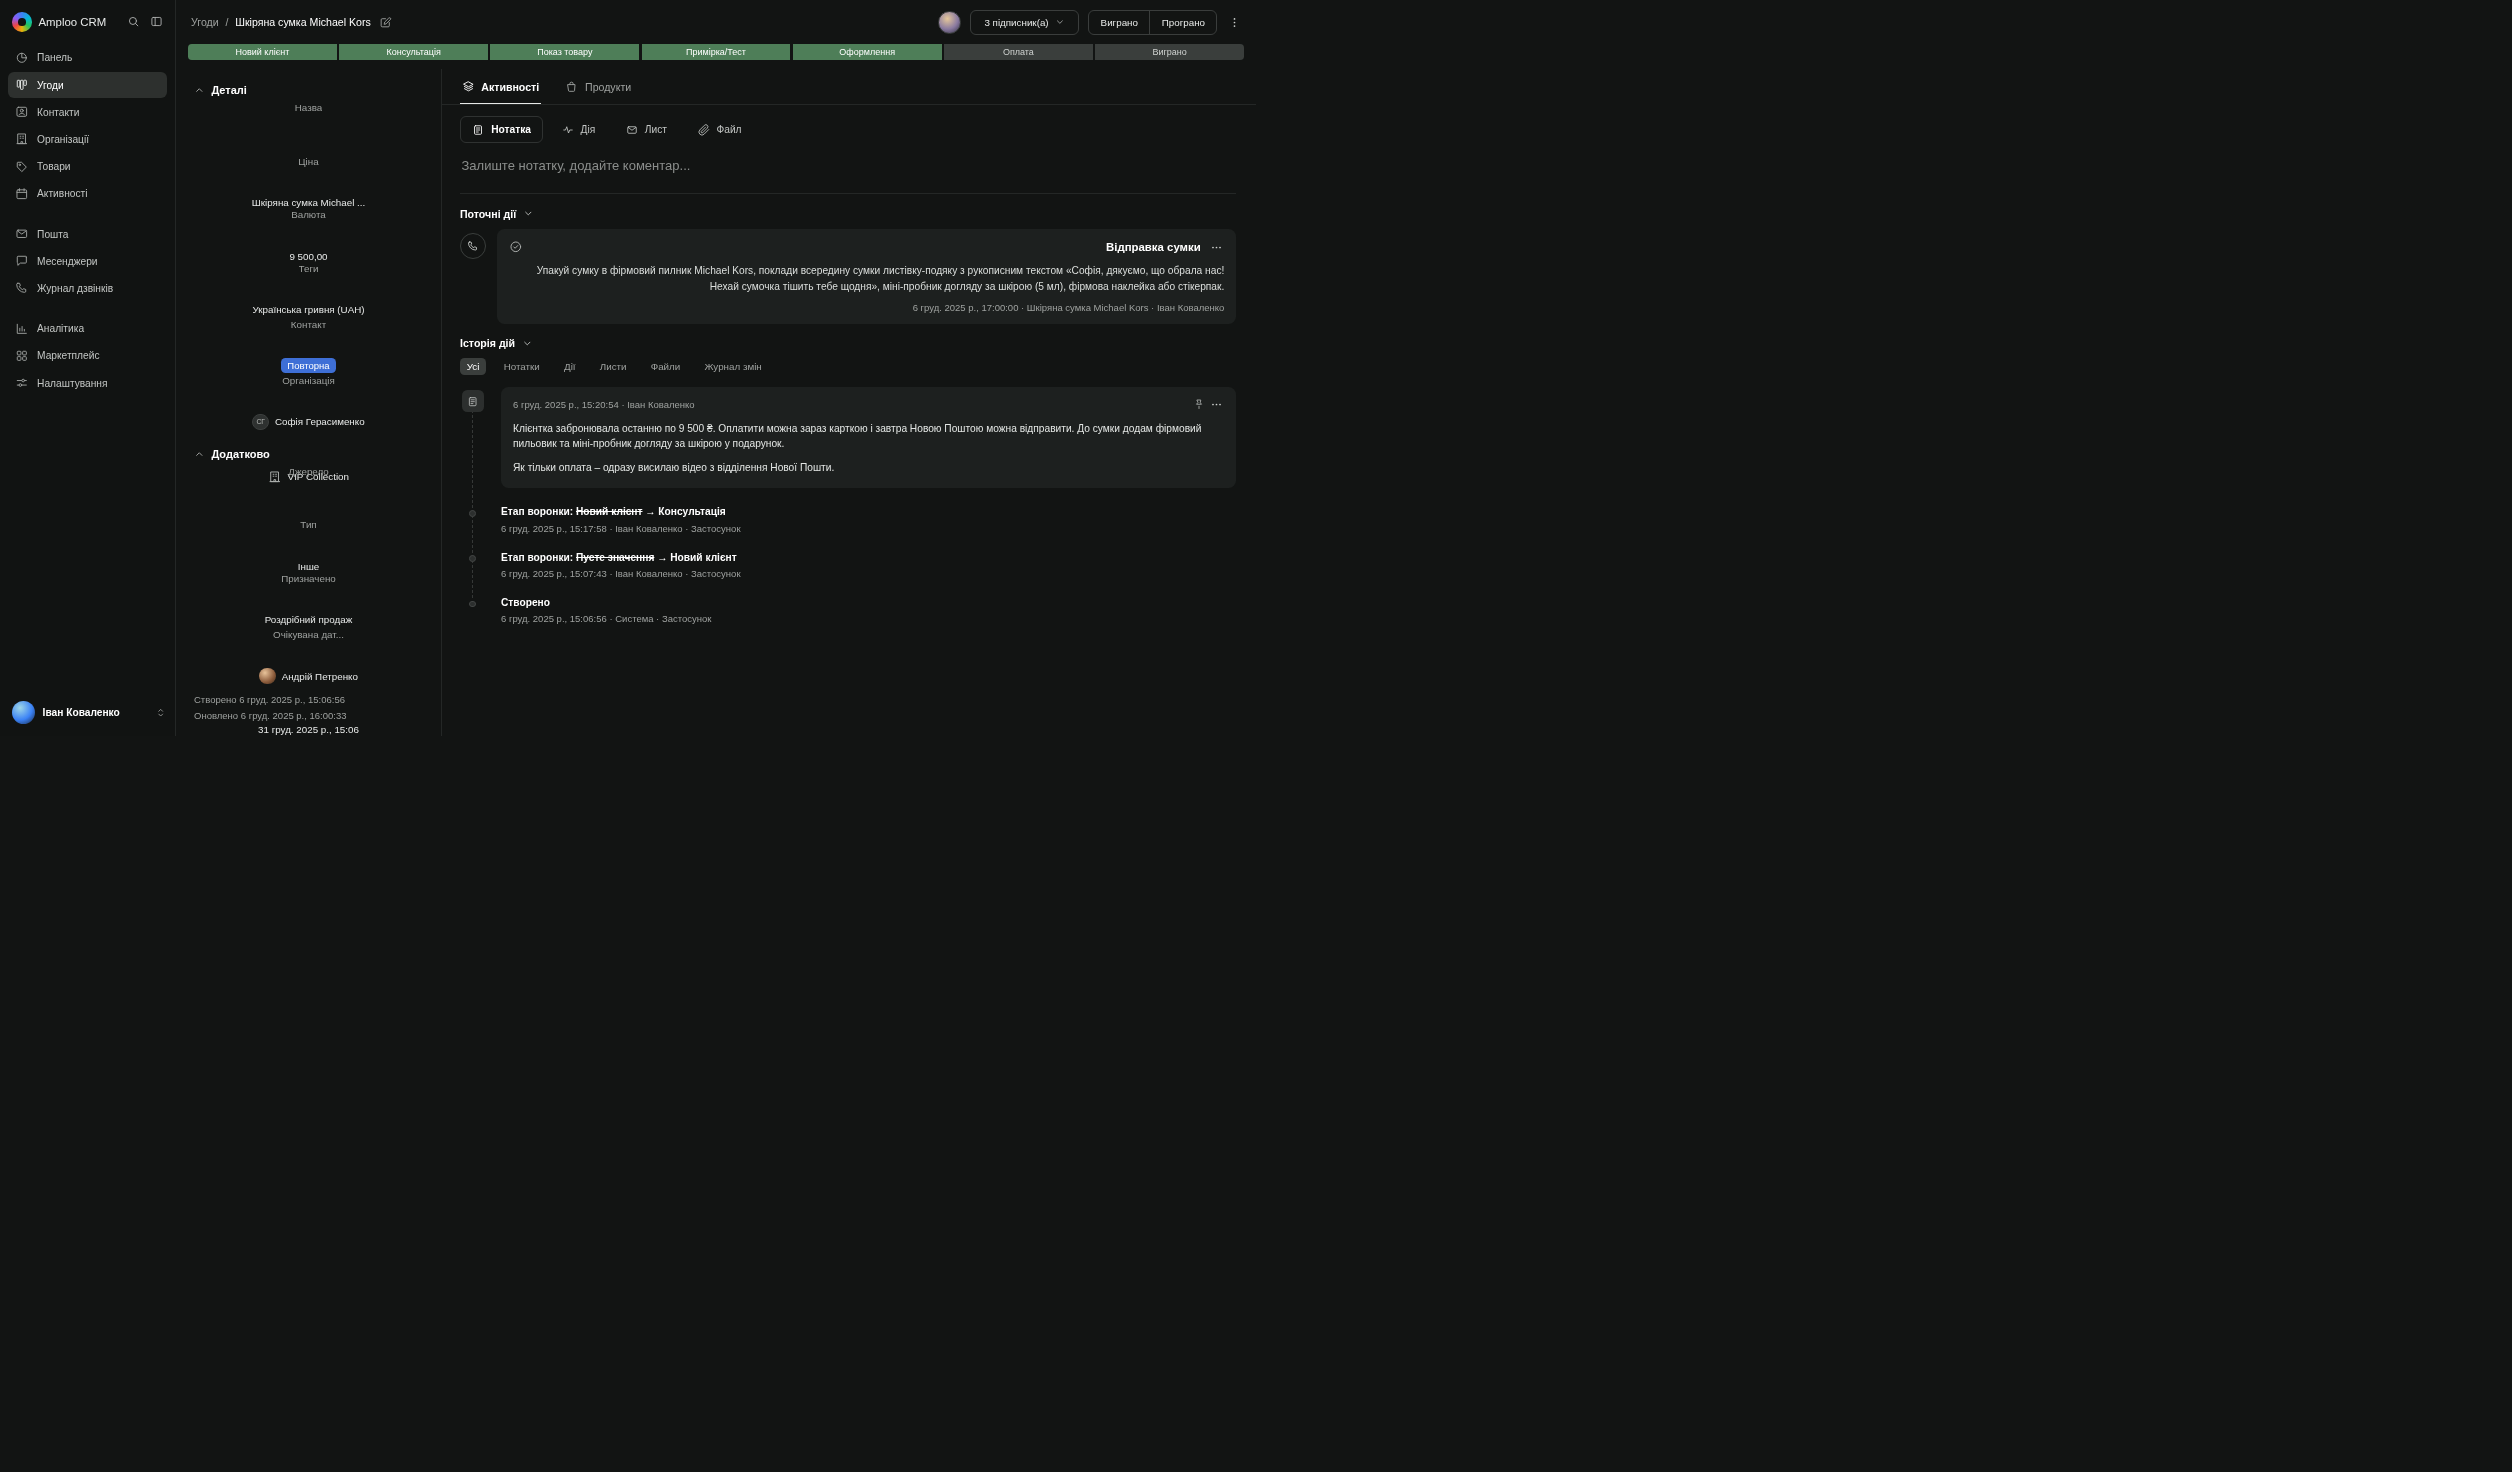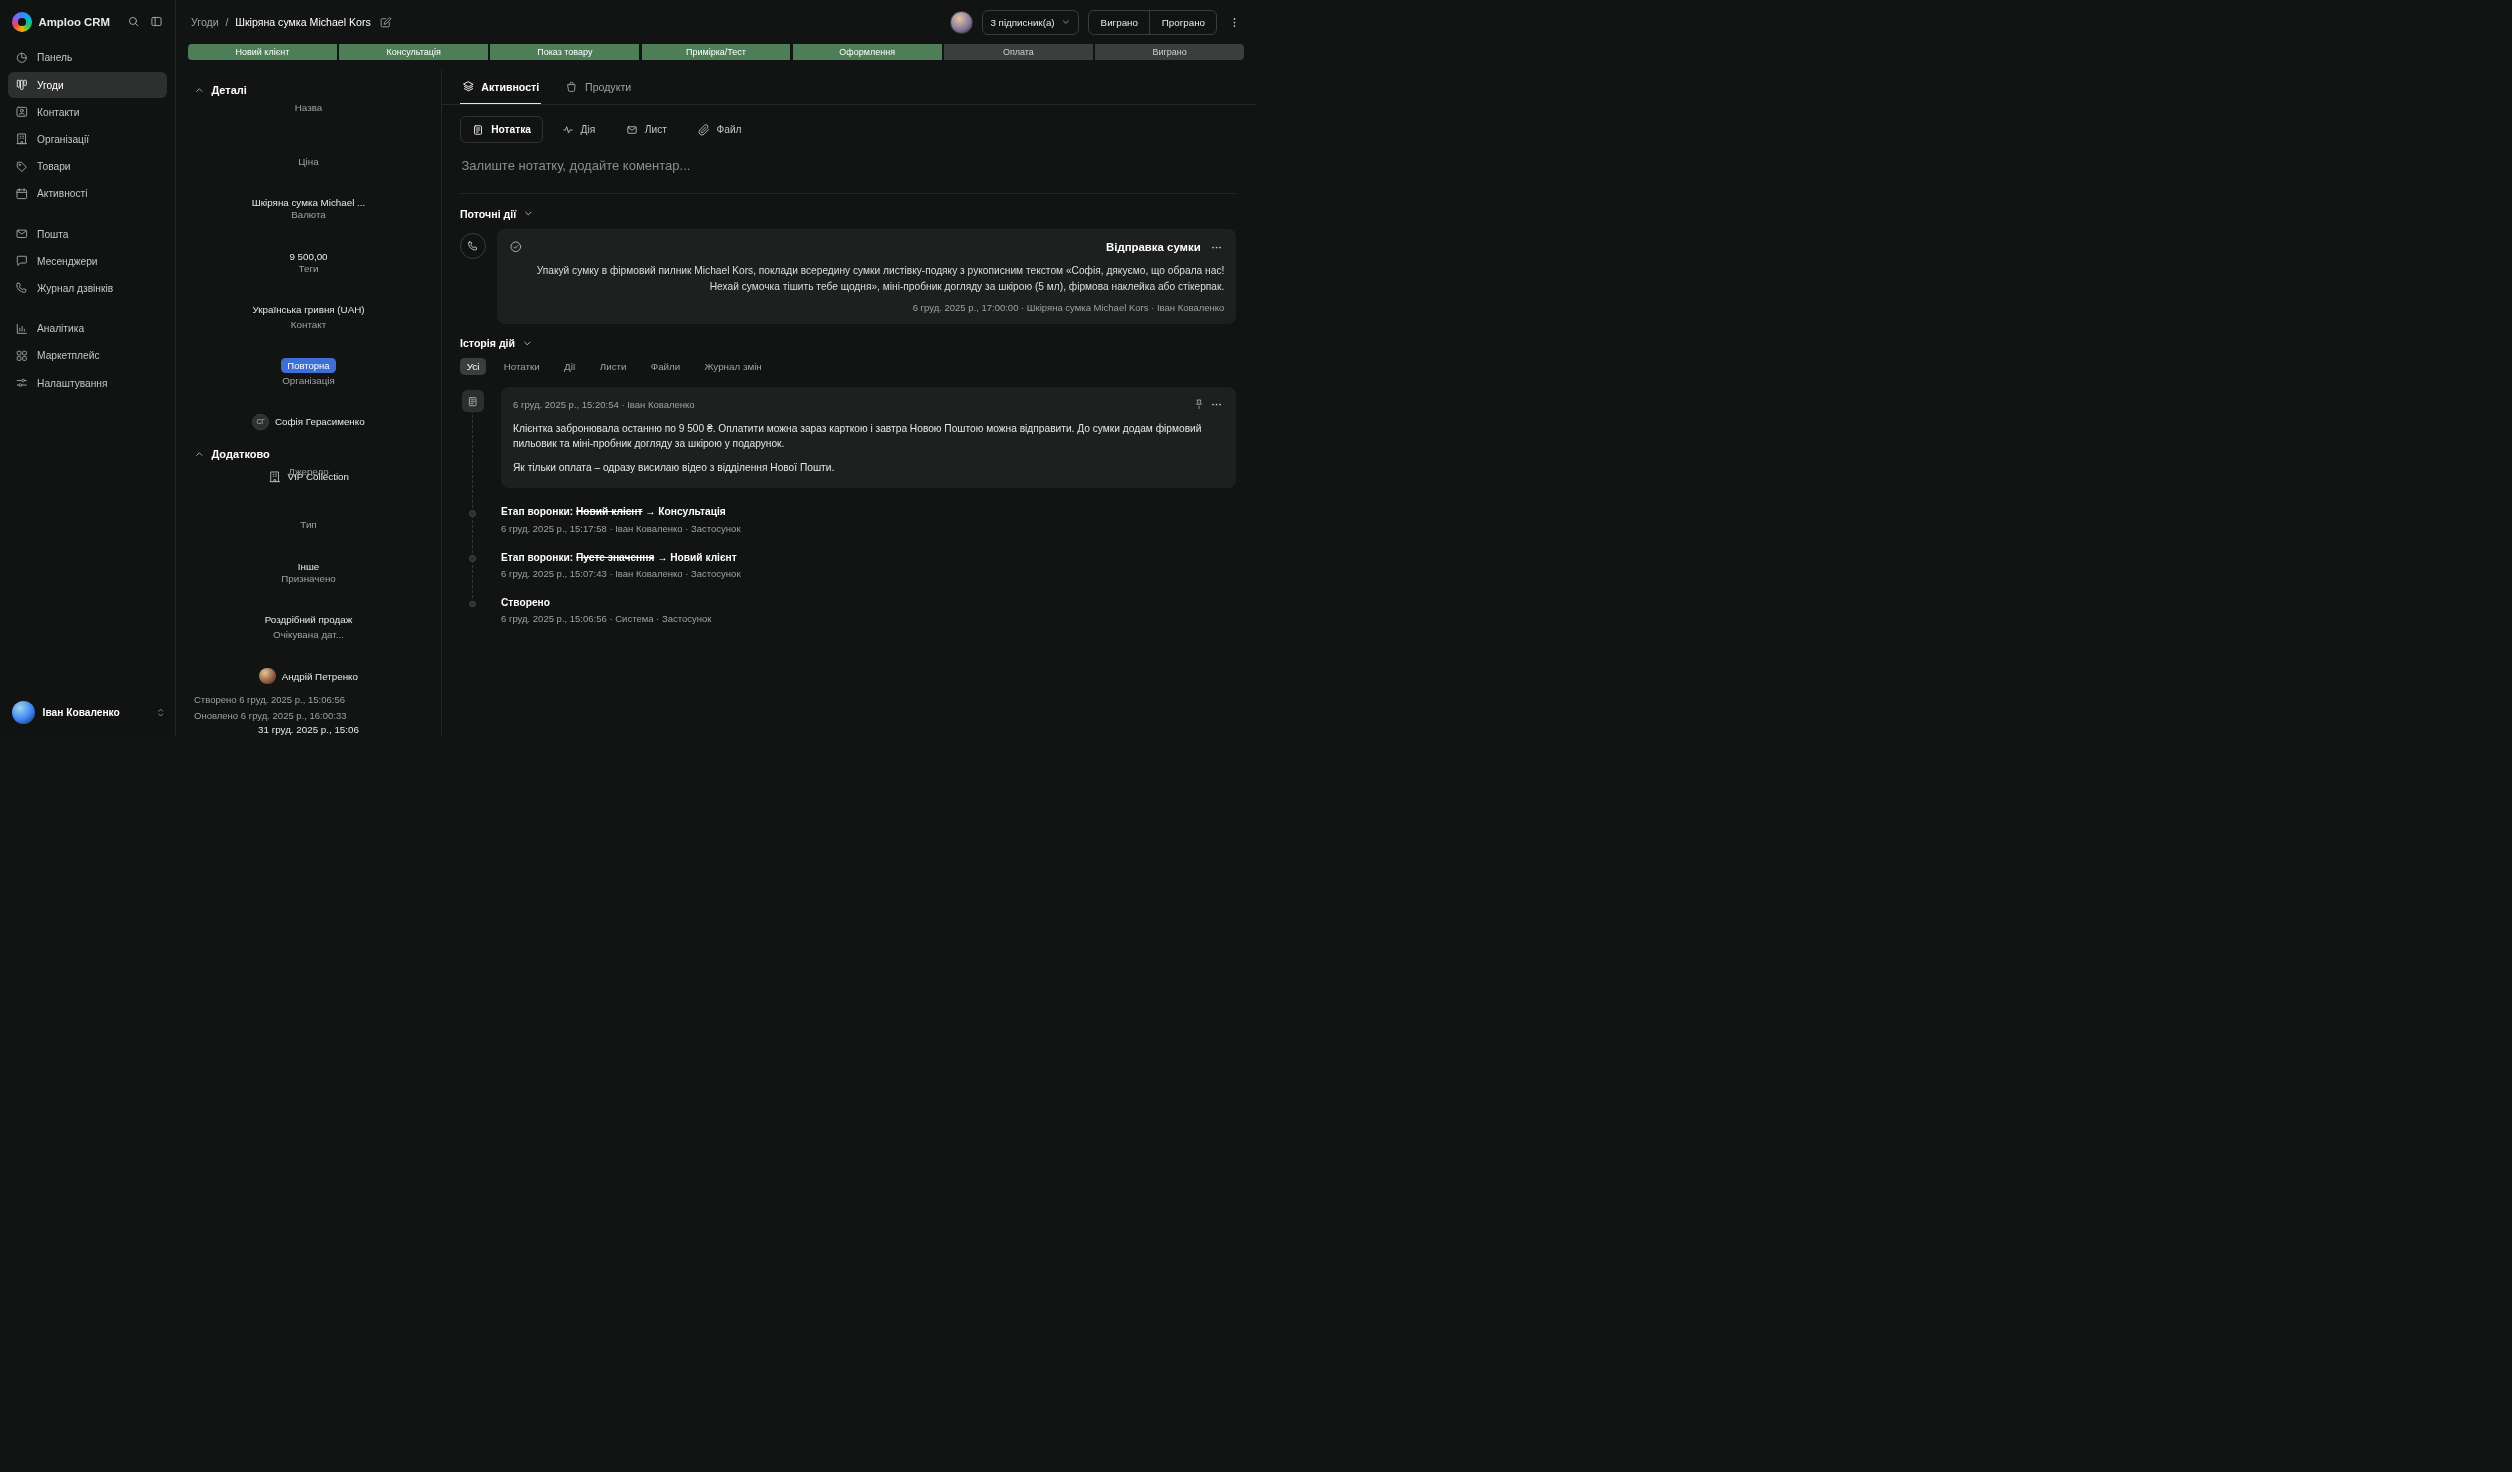--- a/index.html
+++ b/index.html
@@ -11,21 +11,21 @@
   }
   svg { display:block; }
   .app { display:flex; width:1256px; height:736px; }
 
   
   .sidebar { flex:0 0 176px; width:176px; background:#111312; border-right:0.8px solid #242726; display:flex; flex-direction:column; }
   .sb-top { display:flex; align-items:center; gap:6.8px; padding:12px 10.6px 9px 12px; }
   .logo { width:19.7px; height:19.7px; border-radius:50%;
     background:conic-gradient(#3b82f6,#06b6d4,#22c55e,#eab308,#ef4444,#8b5cf6,#3b82f6); position:relative; }
   .logo::after { content:""; position:absolute; inset:6px; border-radius:50%; background:#111312; }
-  .app-name { font-weight:700; font-size:11.4px; flex:1; white-space:nowrap; }
+  .app-name { font-weight:400; font-size:11.4px; flex:1; white-space:nowrap; }
   .icon-btn { background:none; border:none; color:#aeb1af; cursor:pointer; padding:1.5px; }
   .icon-btn svg { width:13px; height:13px; }
   .nav { padding:4.5px 7.6px 0; display:flex; flex-direction:column; gap:1.5px; }
   .nav-gap { height:12px; }
   .nav-item { display:flex; align-items:center; gap:8.3px; padding:6px 7.6px; border-radius:6px;
     color:#c3c6c4; cursor:pointer; font-size:10.2px; white-space:nowrap; }
   .nav-item svg { width:13.6px; height:13.6px; color:#9da09e; flex:0 0 13.6px; }
   .nav-item[data-active="true"] { background:#2d302e; color:#fff; }
   .nav-item[data-active="true"] svg { color:#e7e9e8; }
   .sb-user { margin-top:auto; display:flex; align-items:center; gap:7.6px; padding:10.6px 9px 12px 12px; cursor:pointer; }
@@ -40,21 +40,21 @@
   .topbar { height:44px; display:flex; align-items:center; gap:7.6px; padding:0 13.6px 0 15px; }
   .crumbs { display:flex; align-items:center; gap:6.8px; flex:1; min-width:0; font-size:10.6px; }
   .crumb-root, .crumb-sep { color:#9ea19f; cursor:pointer; }
   .crumb-sep { cursor:default; }
   .crumb-title { color:#fff; }
   .edit-btn { color:#9ea19f; }
   .top-actions { display:flex; align-items:center; gap:9px; }
   .top-avatar { width:23px; height:23px; border-radius:50%;
     background:radial-gradient(circle at 40% 32%, #e5c79a, #8a7aa0 55%, #2c2c3c); border:0.8px solid #3a3d3c; }
   .pill-btn { display:flex; align-items:center; gap:6.8px; border:0.8px solid #3a3d3c; border-radius:6px;
-    padding:6px 7px; color:#e7e9e8; font-size:9.8px; background:transparent; cursor:pointer; font-family:inherit; }
+    padding:6px 13px; color:#e7e9e8; font-size:9.8px; background:transparent; cursor:pointer; font-family:inherit; }
   .pill-btn svg { width:9.8px; height:9.8px; color:#aeb1af; }
   .btn-group { display:flex; border:0.8px solid #3a3d3c; border-radius:6px; overflow:hidden; }
   .btn-group button { padding:6px 11.4px; background:transparent; color:#e7e9e8; border:none;
     font-size:9.8px; cursor:pointer; font-family:inherit; }
   .btn-group button + button { border-left:0.8px solid #3a3d3c; }
 
   
   .pipeline { display:flex; gap:2.3px; margin:0 12px 9px 12px; height:16px; border-radius:3.8px; overflow:hidden; flex:0 0 16px; }
   .stage { flex:1; display:flex; align-items:center; justify-content:center; font-size:9px;
     color:#fff; background:var(--stage_done,#4e7e58); cursor:pointer; white-space:nowrap; overflow:hidden; }

